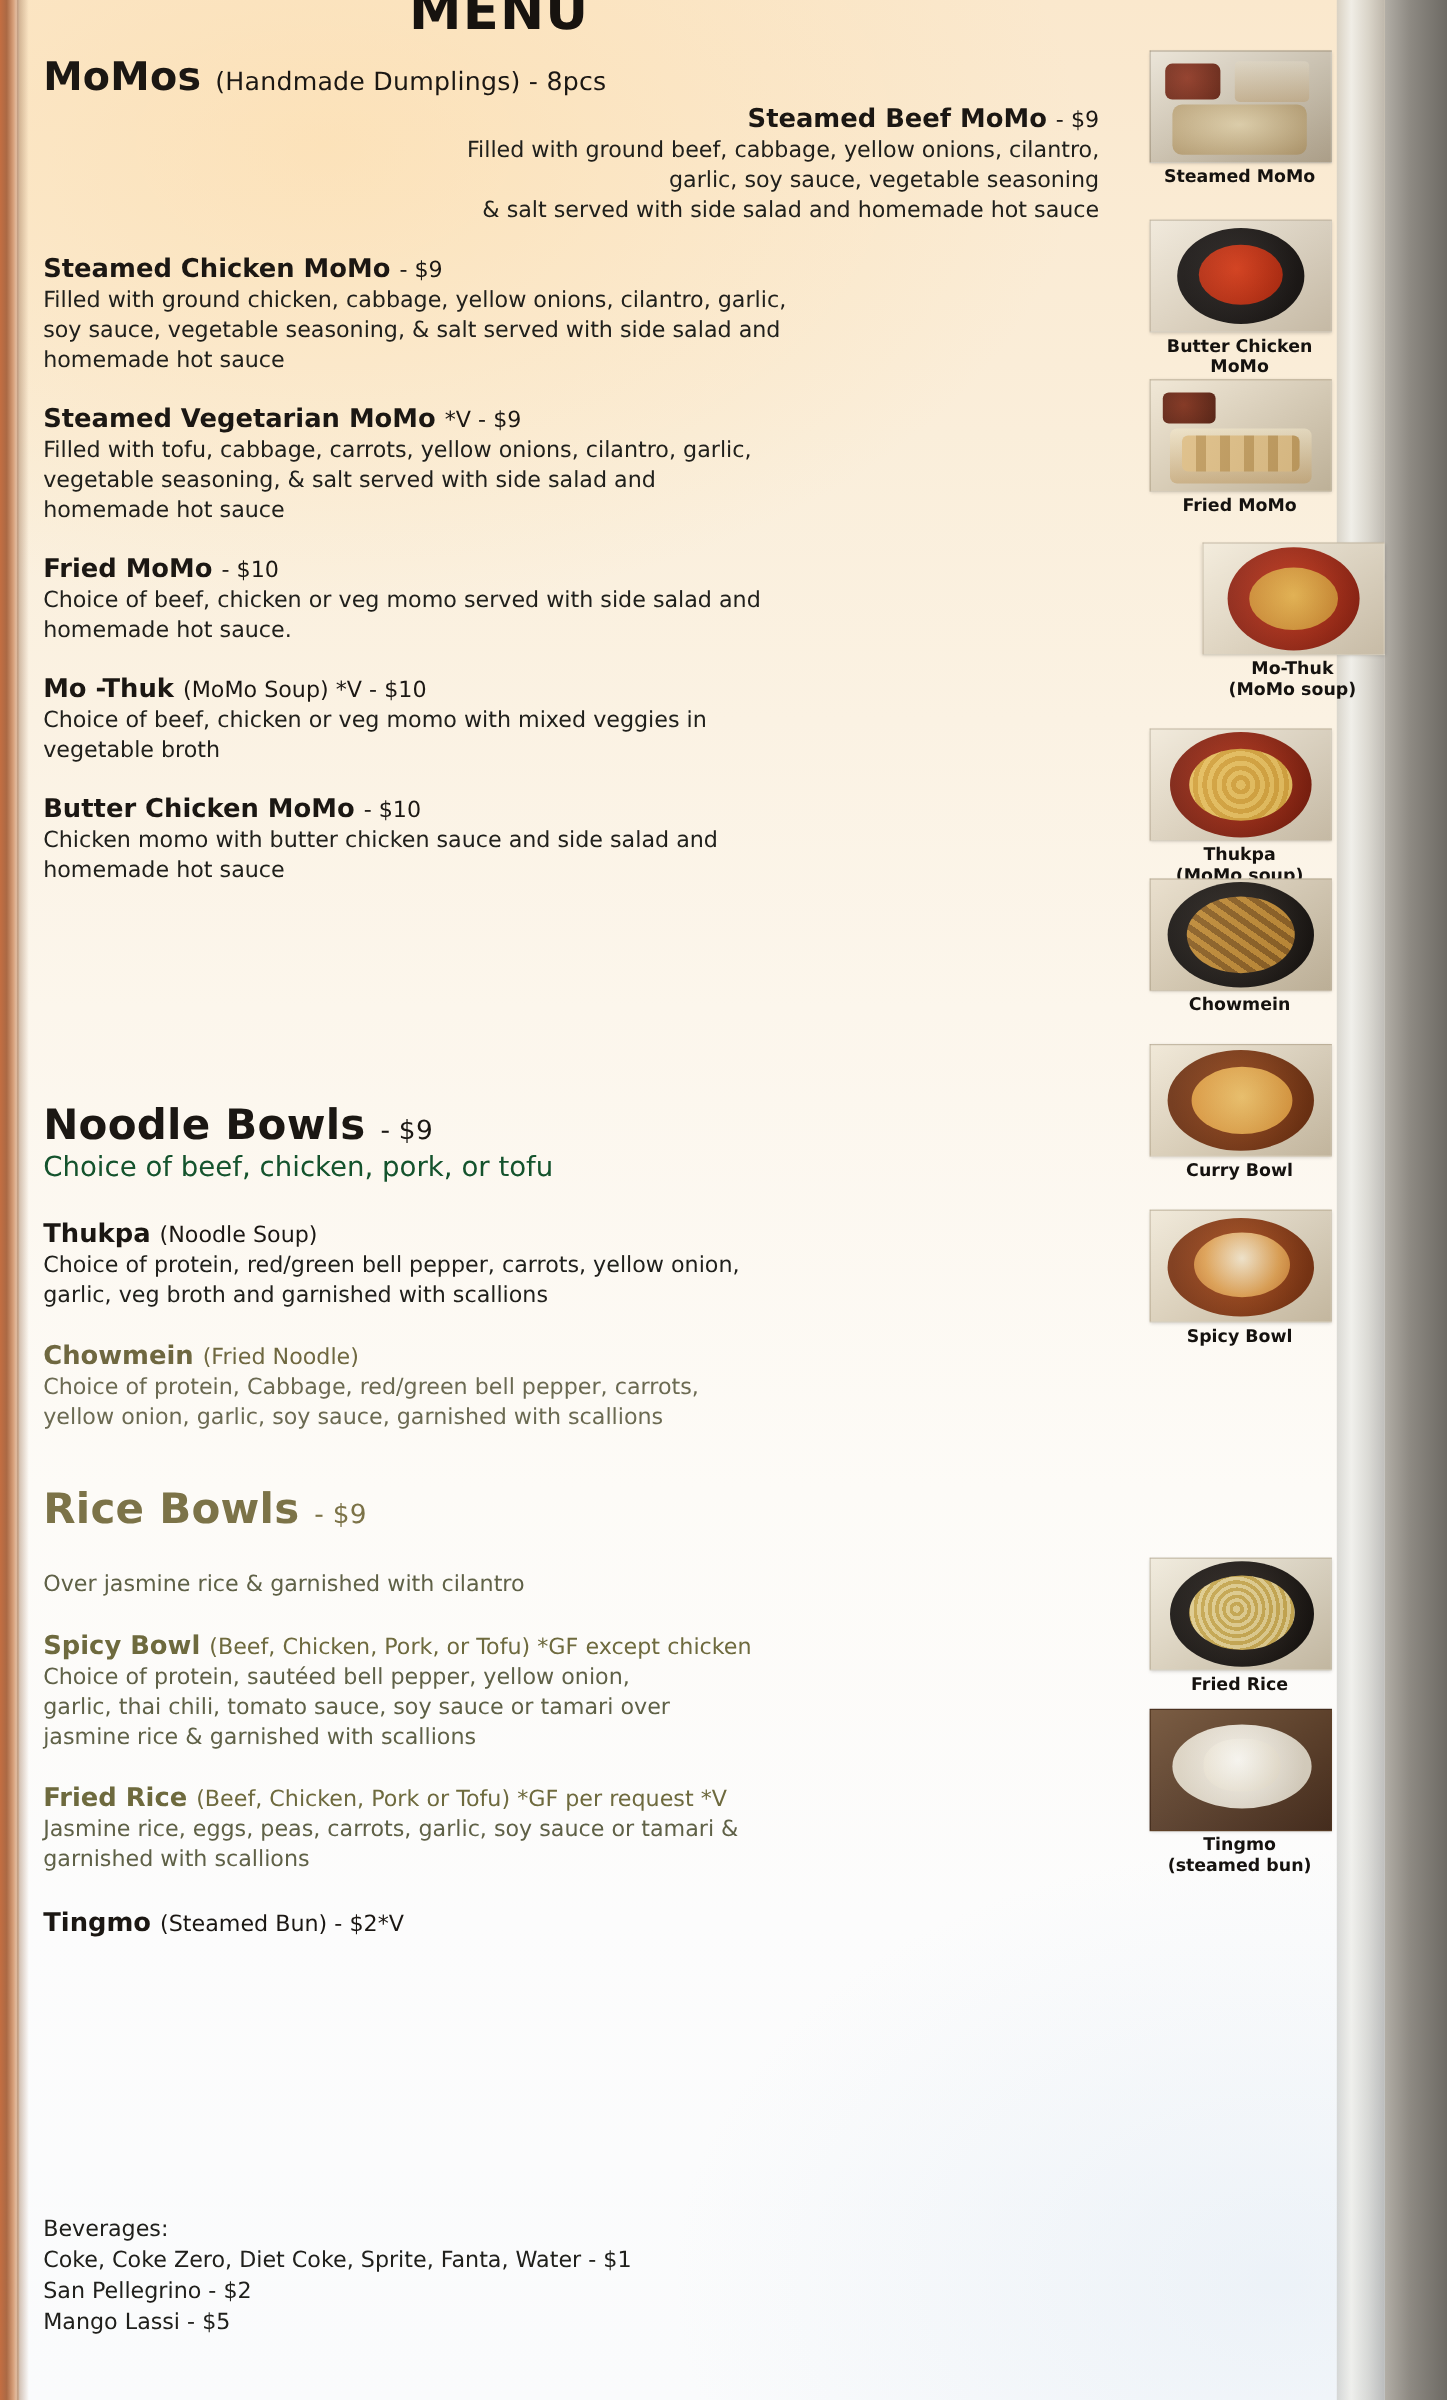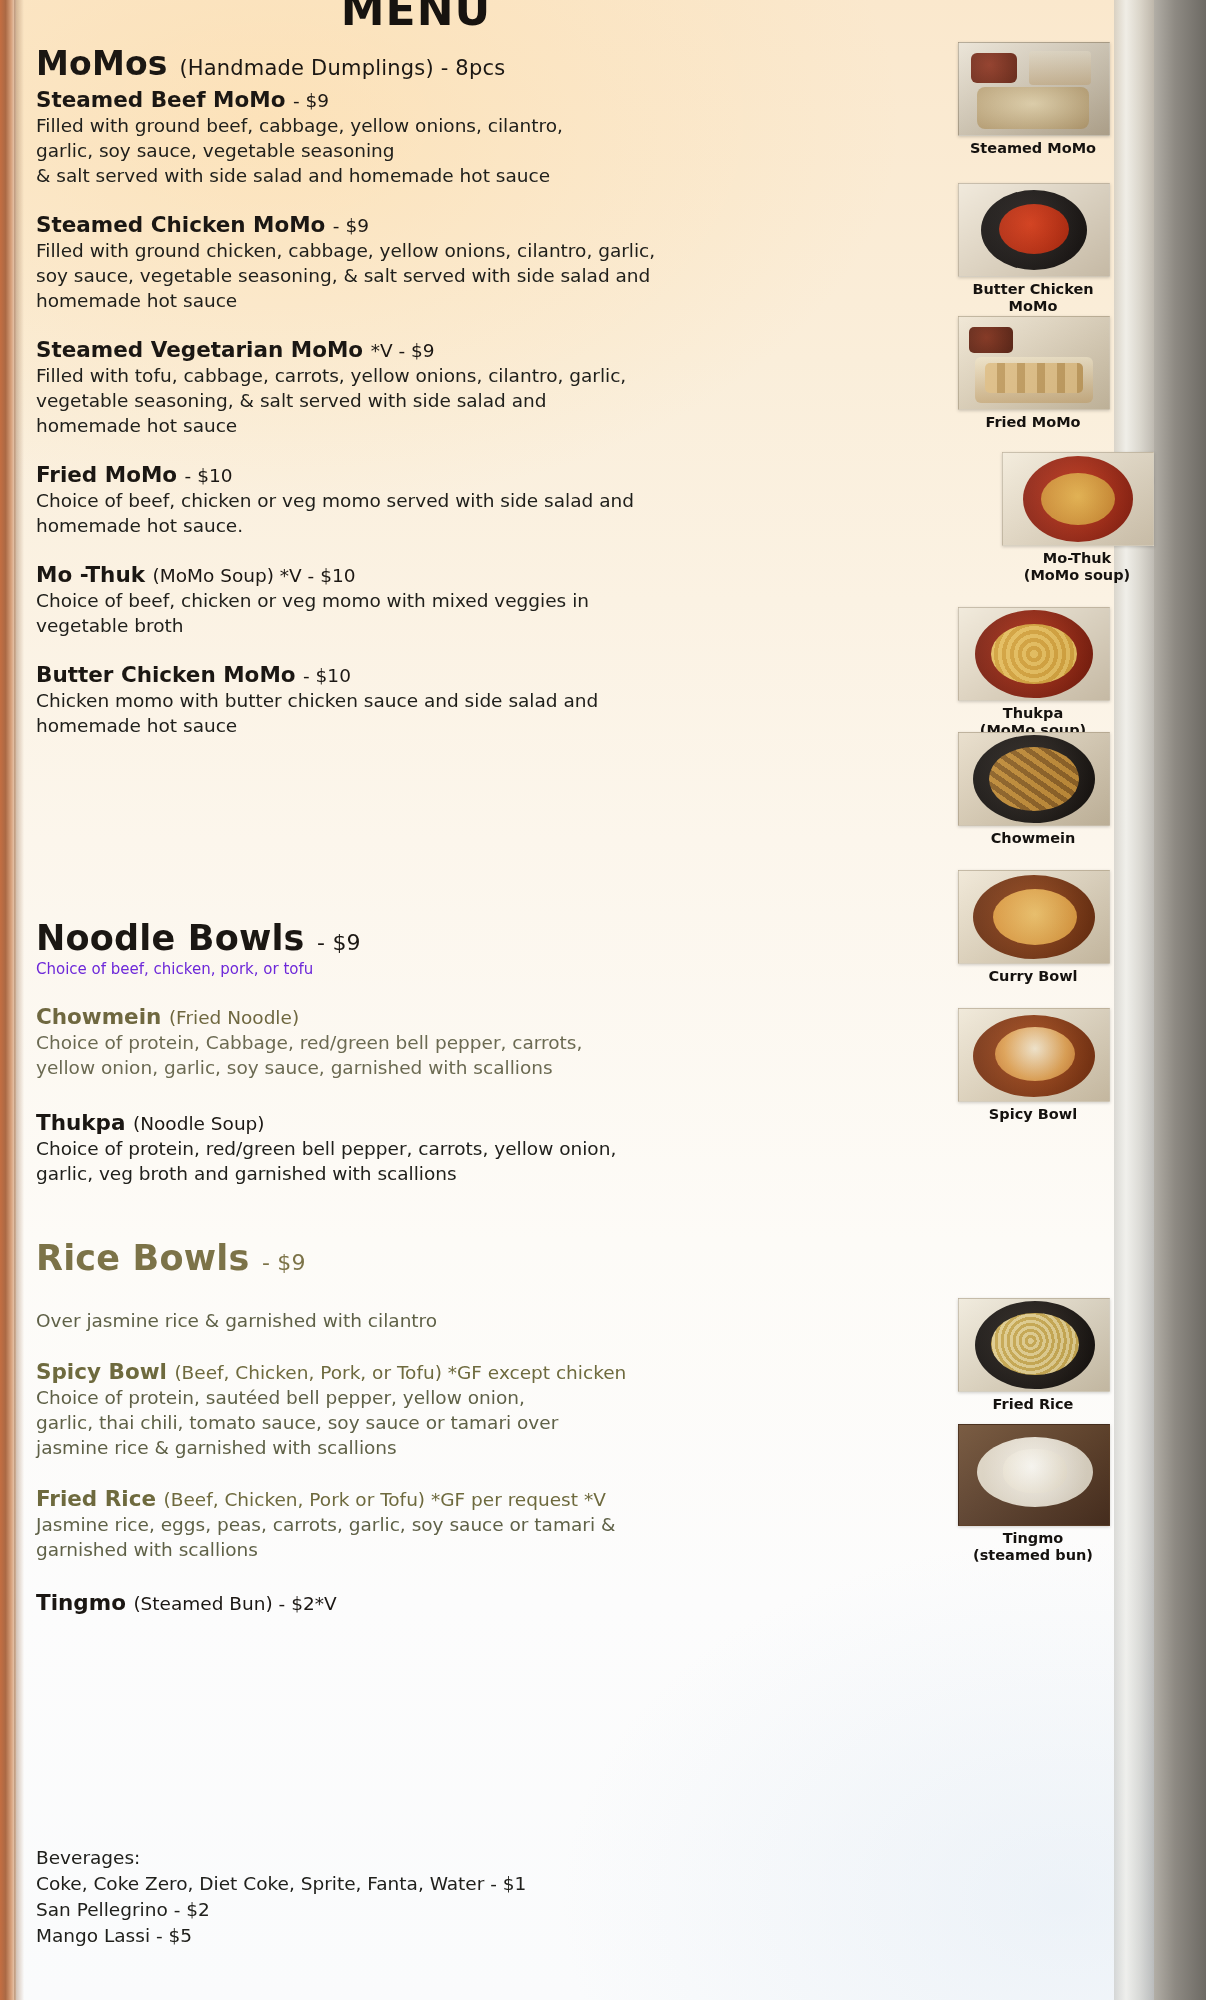--- a/index.html
+++ b/index.html
@@ -255,21 +255,21 @@
   <div class="content">
 
     <div class="menu-title">MENU</div>
 
     <div class="section" style="top:44px;">
       <h2 class="section-head">
         <span>MoMos</span>
         <span class="sub">(Handmade Dumplings) - 8pcs</span>
       </h2>
 
-      <div class="item" style="margin-top:4px;">
+      <div class="item" style="margin-top:4px;text-align:right;">
         <h3>
           <span>Steamed Beef MoMo</span>
           <span class="light">- $9</span>
         </h3>
         <p style="white-space:pre-line;">Filled with ground beef, cabbage, yellow onions, cilantro,
 garlic, soy sauce, vegetable seasoning
 &amp; salt served with side salad and homemade hot sauce</p>
       </div>
 
       <div class="item" style="margin-top:24px;">
@@ -318,38 +318,38 @@
         <p style="white-space:pre-line;">Chicken momo with butter chicken sauce and side salad and
 homemade hot sauce</p>
       </div>
     </div>
 
     <div class="section" style="top:918px;">
       <h2 class="section-head" style="font-size:35px;">
         <span>Noodle Bowls</span>
         <span class="price">- $9</span>
       </h2>
-      <p style="margin:2px 0 0 0;font-size:15px;color:#6d28d9;">Choice of beef, chicken, pork, or tofu</p>
+      <p style="margin:2px 0 0 0;font-size:23px;color:#14532d;">Choice of beef, chicken, pork, or tofu</p>
+
+      <div class="item" style="margin-top:30px;">
+        <h3>
+          <span>Thukpa</span>
+          <span class="light">(Noodle Soup)</span>
+        </h3>
+        <p style="white-space:pre-line;">Choice of protein, red/green bell pepper, carrots, yellow onion,
+garlic, veg broth and garnished with scallions</p>
+      </div>
 
       <div class="item gold-text" style="margin-top:26px;">
         <h3>
           <span>Chowmein</span>
           <span class="light">(Fried Noodle)</span>
         </h3>
         <p style="white-space:pre-line;">Choice of protein, Cabbage, red/green bell pepper, carrots,
 yellow onion, garlic, soy sauce, garnished with scallions</p>
-      </div>
-
-      <div class="item" style="margin-top:30px;">
-        <h3>
-          <span>Thukpa</span>
-          <span class="light">(Noodle Soup)</span>
-        </h3>
-        <p style="white-space:pre-line;">Choice of protein, red/green bell pepper, carrots, yellow onion,
-garlic, veg broth and garnished with scallions</p>
       </div>
     </div>
 
     <div class="section" style="top:1238px;">
       <h2 class="section-head gold" style="font-size:35px;">
         <span>Rice Bowls</span>
         <span class="price">- $9</span>
       </h2>
 
       <div class="item olive" style="margin-top:30px;">

